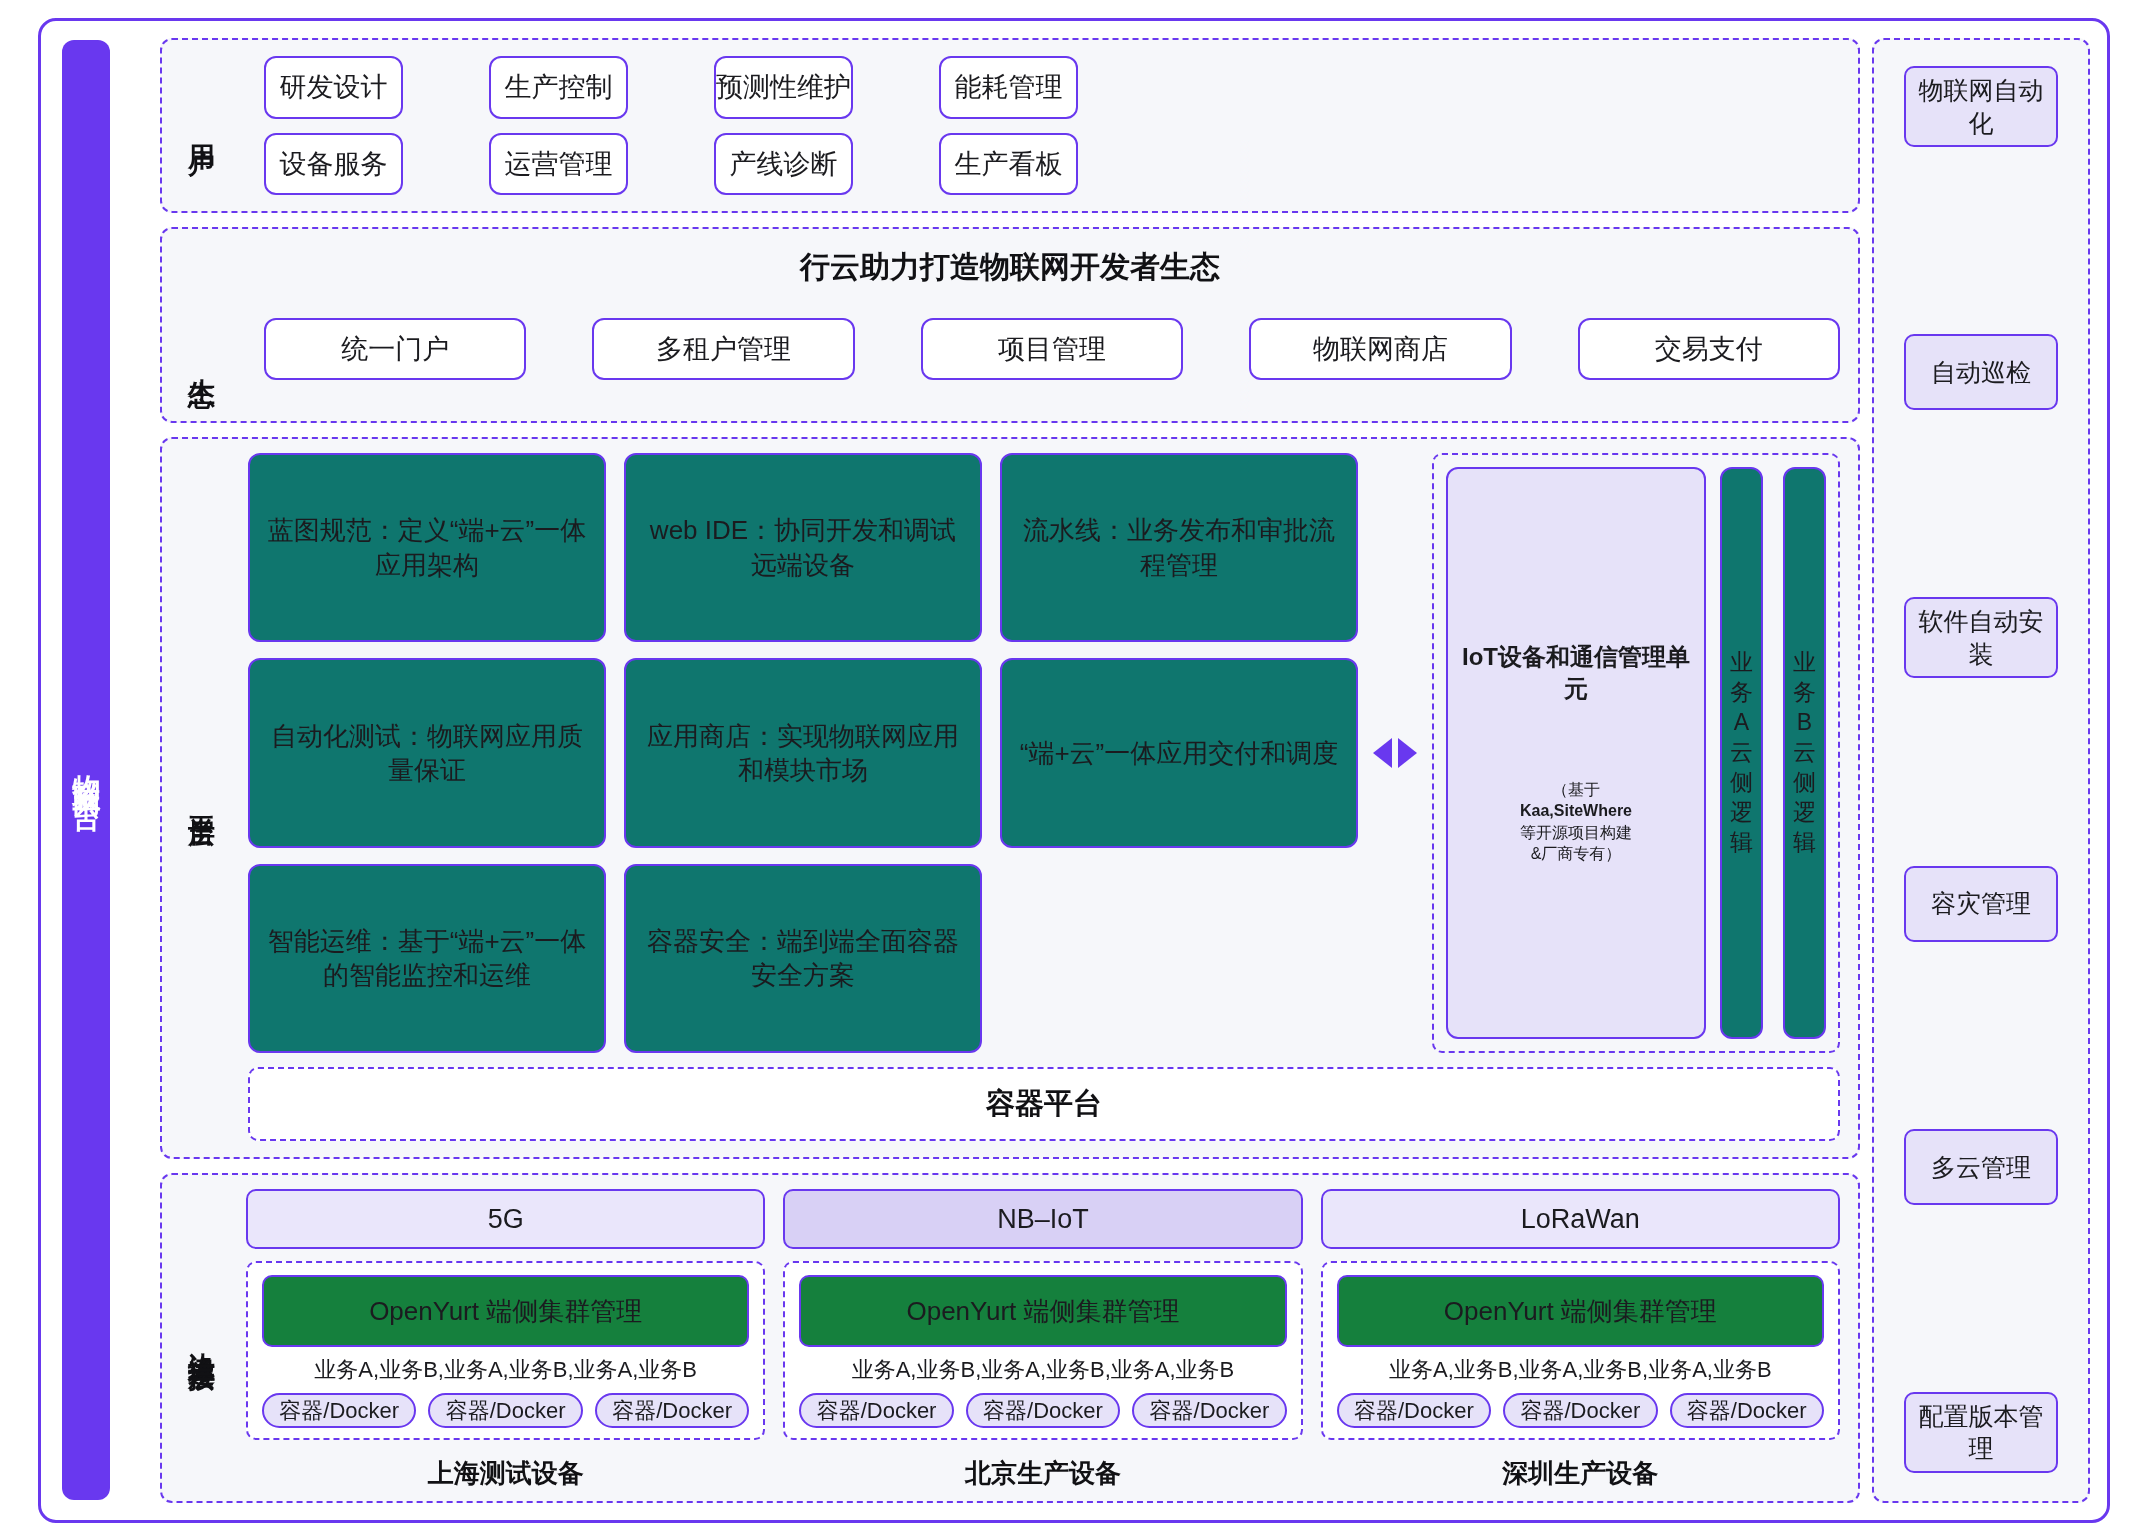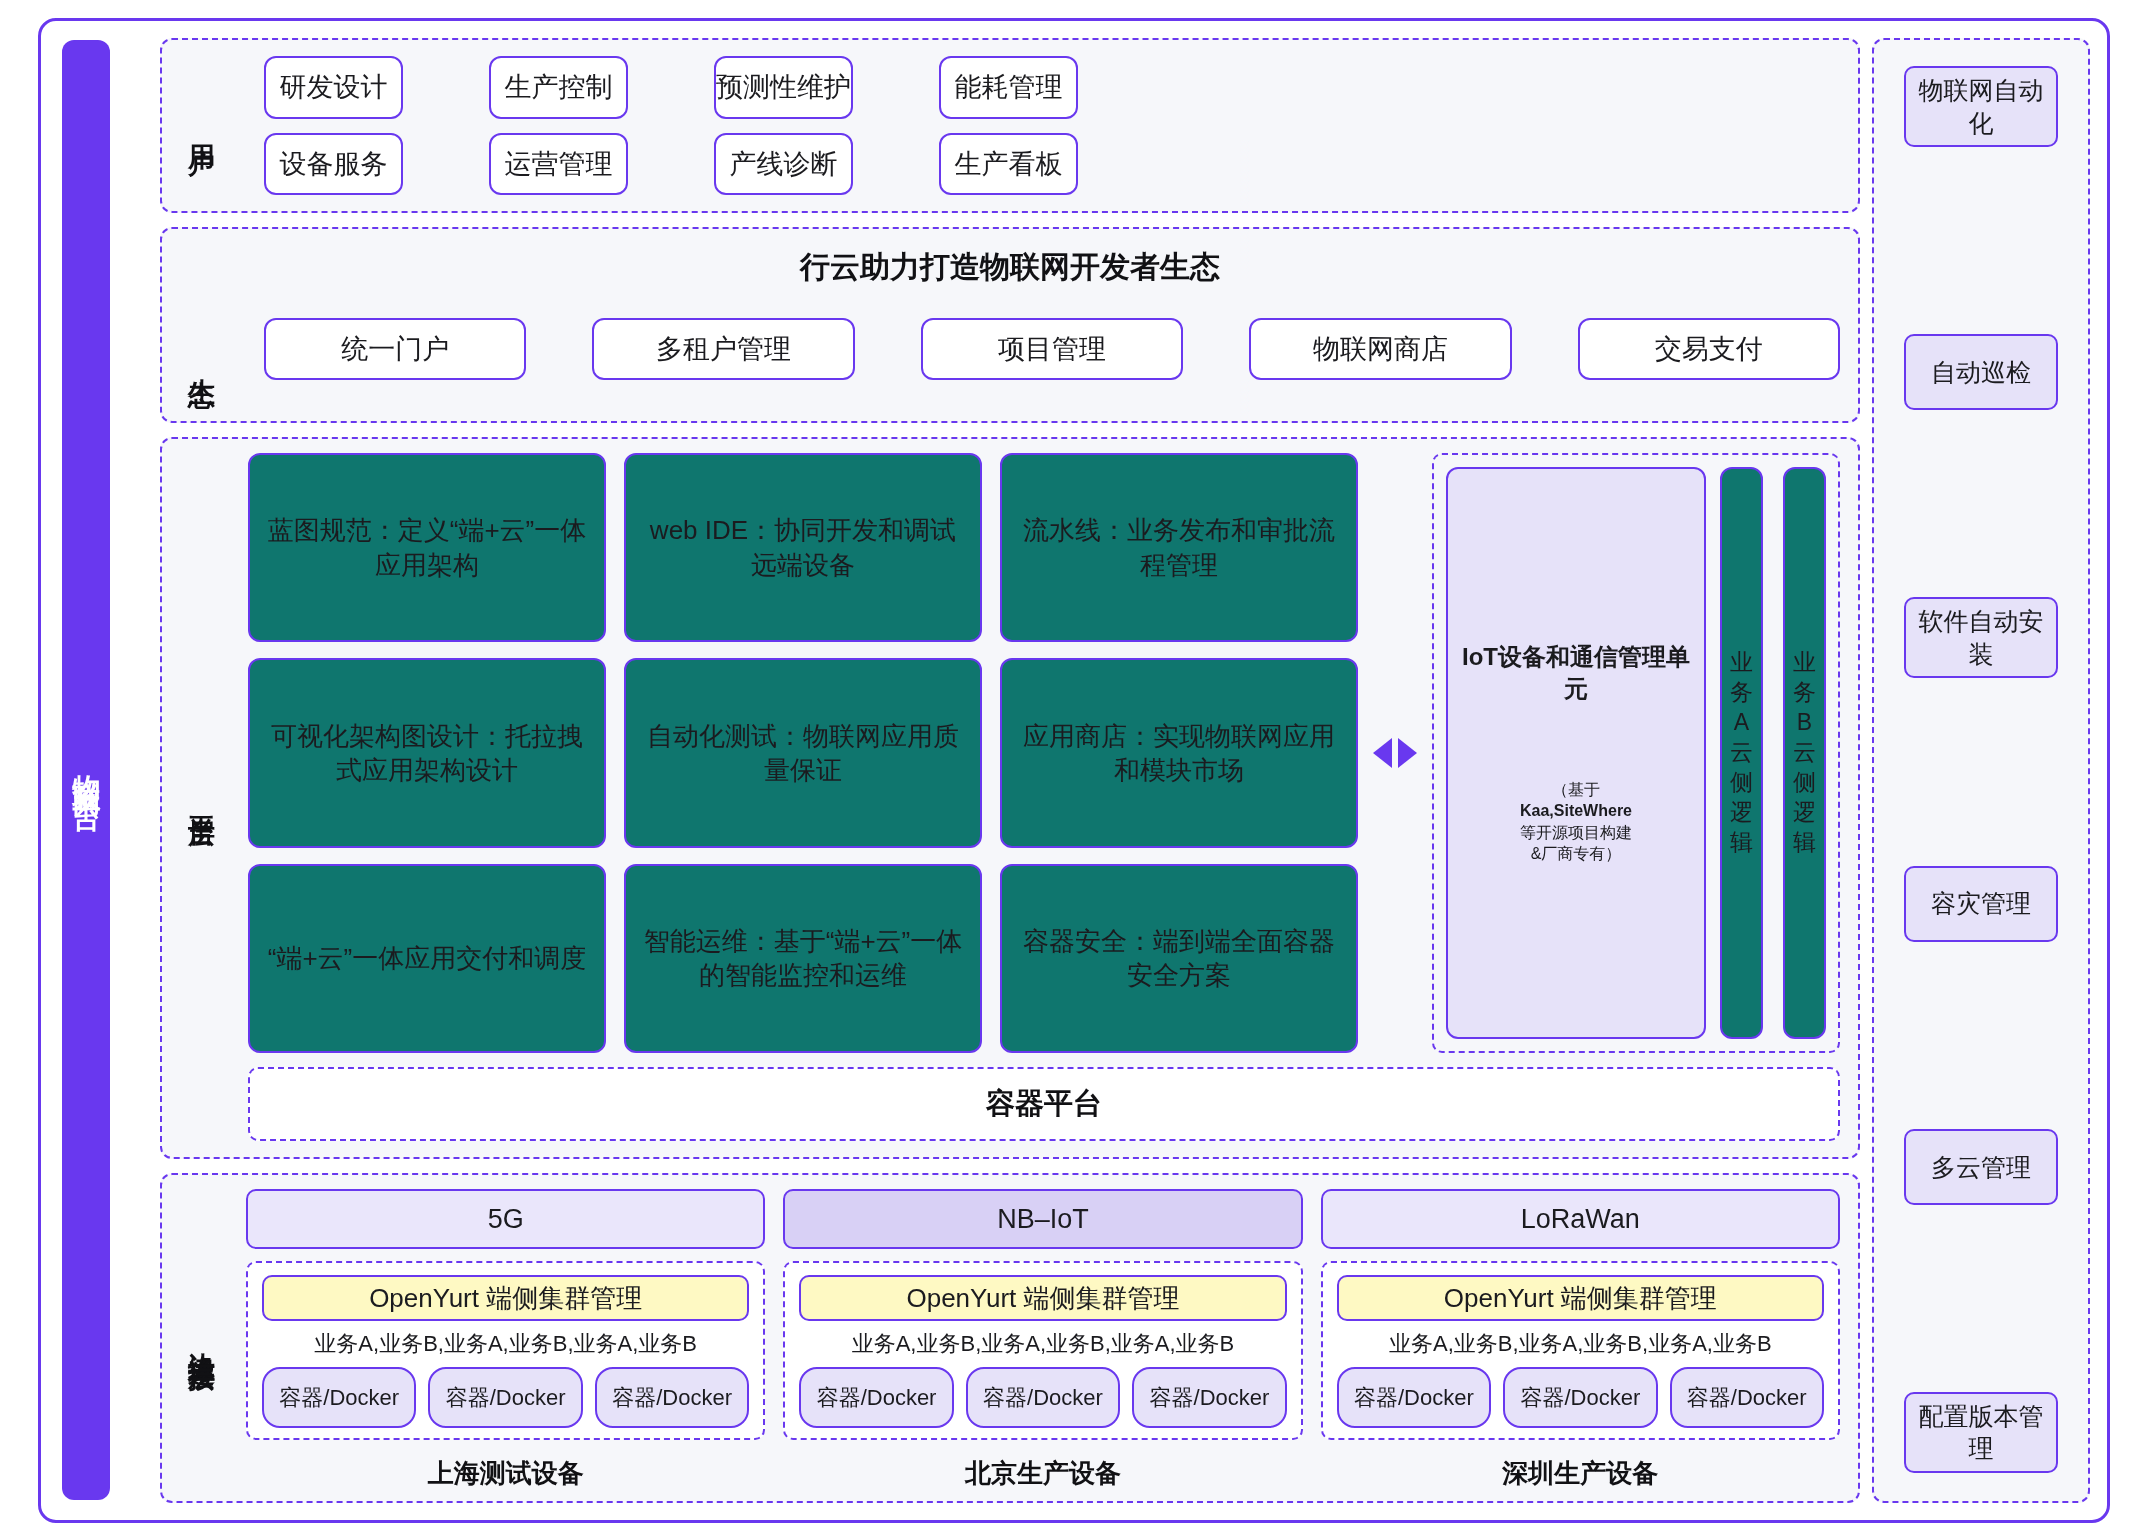--- a/index.html
+++ b/index.html
@@ -231,24 +231,24 @@
   .edge-box {
     flex: 1;
     border: 2px dashed #6938ef;
     border-radius: 10px;
     background: #ffffff;
     display: flex; flex-direction: column;
     gap: 6px;
     padding: 12px 14px 10px 14px;
   }
   .yurt-pill {
-    height: 46px;
-    border: 2px solid #6938ef;
-    border-radius: 10px;
-    background: #fef9c3;
+    height: 72px;
+    border: 2px solid #6938ef;
+    border-radius: 10px;
+    background: #15803d;
     display: flex; align-items: center; justify-content: center;
     font-size: 26px;
   }
   .svc-line { font-size: 22px; text-align: center; padding: 2px 0 2px 0; }
   .docker-row { display: flex; gap: 12px; flex: 1; }
   .docker-chip {
     flex: 1;
     border: 2px solid #6938ef;
     border-radius: 18px;
     background: #e6e2f9;
@@ -305,21 +305,20 @@
     </div>
 
     <div class="section plat-sec">
       <div class="section-label">平台层</div>
       <div class="plat-body">
         <div class="plat-top">
           <div class="plat-cards">
             <div class="card-lav">蓝图规范：定义“端+云”一体应用架构</div>
             <div class="card-lav">web IDE：协同开发和调试远端设备</div>
             <div class="card-lav">流水线：业务发布和审批流程管理</div>
-            <div class="card-lav">可视化架构图设计：托拉拽式应用架构设计</div>
             <div class="card-lav">自动化测试：物联网应用质量保证</div>
             <div class="card-lav">应用商店：实现物联网应用和模块市场</div>
             <div class="card-lav">“端+云”一体应用交付和调度</div>
             <div class="card-lav">智能运维：基于“端+云”一体的智能监控和运维</div>
             <div class="card-lav">容器安全：端到端全面容器安全方案</div>
           </div>
 
           <div class="arrows">
             <span class="tri-left"></span>
             <span class="tri-right"></span>

